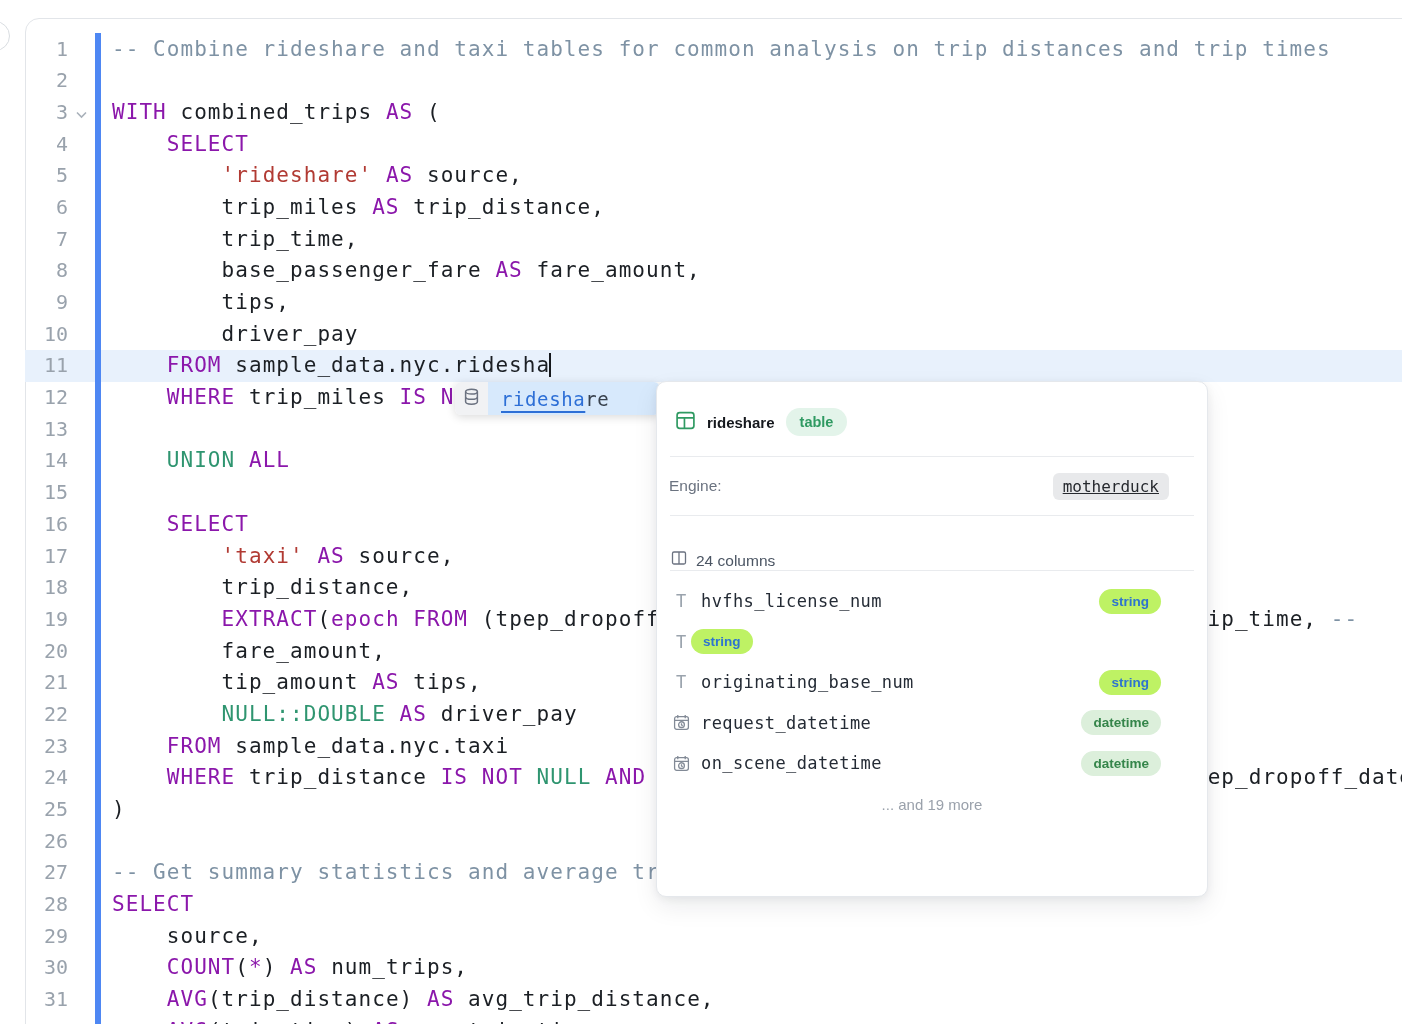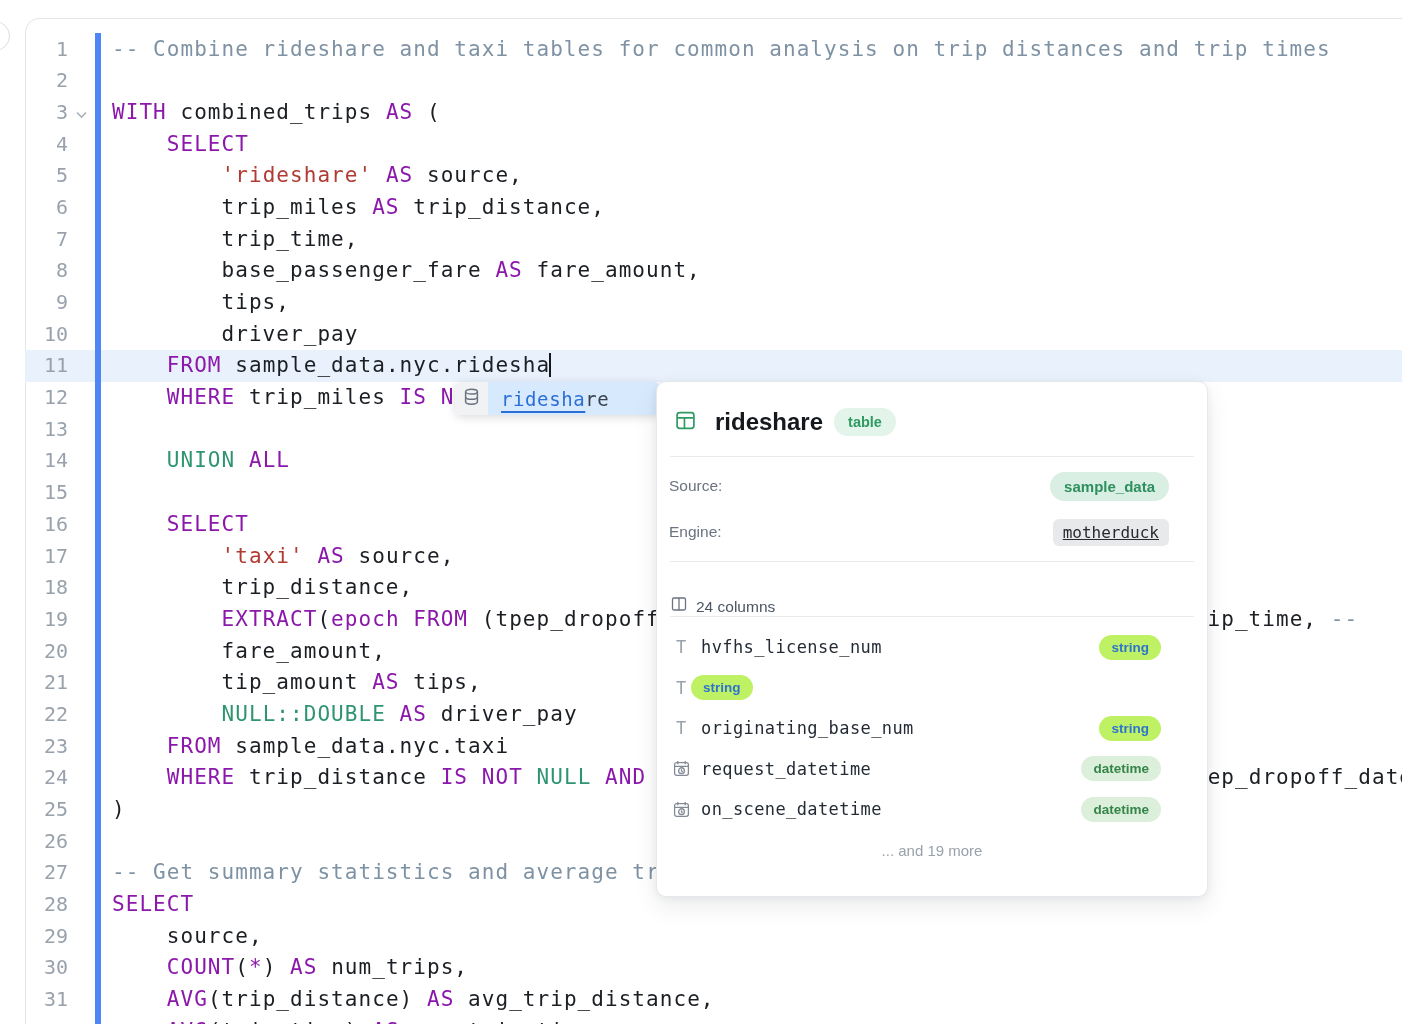--- a/index.html
+++ b/index.html
@@ -40,21 +40,21 @@
     font-family:"DejaVu Sans Mono", monospace; font-size:19px; letter-spacing:0.6px; }
   .ac-match { color:#2d6fd6; text-decoration:underline; text-underline-offset:5px;
     text-decoration-thickness:2px; }
   .ac-rest { color:#38414d; }
 
   
   .card { position:absolute; left:656px; top:381px; width:552px; height:516px; z-index:30;
     background:#fff; border:1px solid #e5e8ec; border-radius:10px;
     box-shadow:0 10px 25px rgba(16,24,40,.08), 0 2px 8px rgba(16,24,40,.06); }
   .card-header { display:flex; align-items:center; gap:11px; padding:25px 18px 19px 18px; height:74px; }
-  .card-title { font-size:24px; font-weight:bold; color:#15181d;margin-left:8px; }
+  .card-title { font-size:15px; font-weight:bold; color:#15181d; }
   .pill { border-radius:999px; font-weight:bold; }
   .badge-table { font-size:14.5px; color:#2f9a62; background:#e3f4ea; padding:6px 14px; }
   .divider { height:1px; background:#e9ebee; margin:0 13px; }
   .kv-section { padding:14px 0; }
   .kv-row { height:30px; display:flex; align-items:center; justify-content:space-between;
     padding:0 38px 0 12px; }
   .kv-row + .kv-row { margin-top:16px; }
   .kv-label { font-size:15.5px; color:#6b7380; }
   .badge-source { font-size:15px; color:#2e8f5e; background:#daefe3; padding:6px 14px; }
   .badge-engine { font-family:"DejaVu Sans Mono", monospace; font-size:16px; color:#26292e;
@@ -140,24 +140,20 @@
         <path d="M2 7.5h16M9 7.5v10"></path>
       </svg>
     </span>
     <span class="card-title">rideshare</span>
     <span class="pill badge-table">table</span>
   </div>
   <div class="divider"></div>
 
   <div class="kv-section">
     <div class="kv-row">
-      <span class="kv-label">Source:</span>
-      <span class="pill badge-source">sample_data</span>
-    </div>
-    <div class="kv-row">
       <span class="kv-label">Engine:</span>
       <span class="badge-engine">motherduck</span>
     </div>
   </div>
   <div class="divider"></div>
 
   <div class="count-row">
     <span>
       <svg width="16" height="16" viewBox="0 0 16 16" fill="none" stroke="#6b7280" stroke-width="1.3">
         <rect x="1.5" y="2" width="13" height="12" rx="1.5"></rect>

